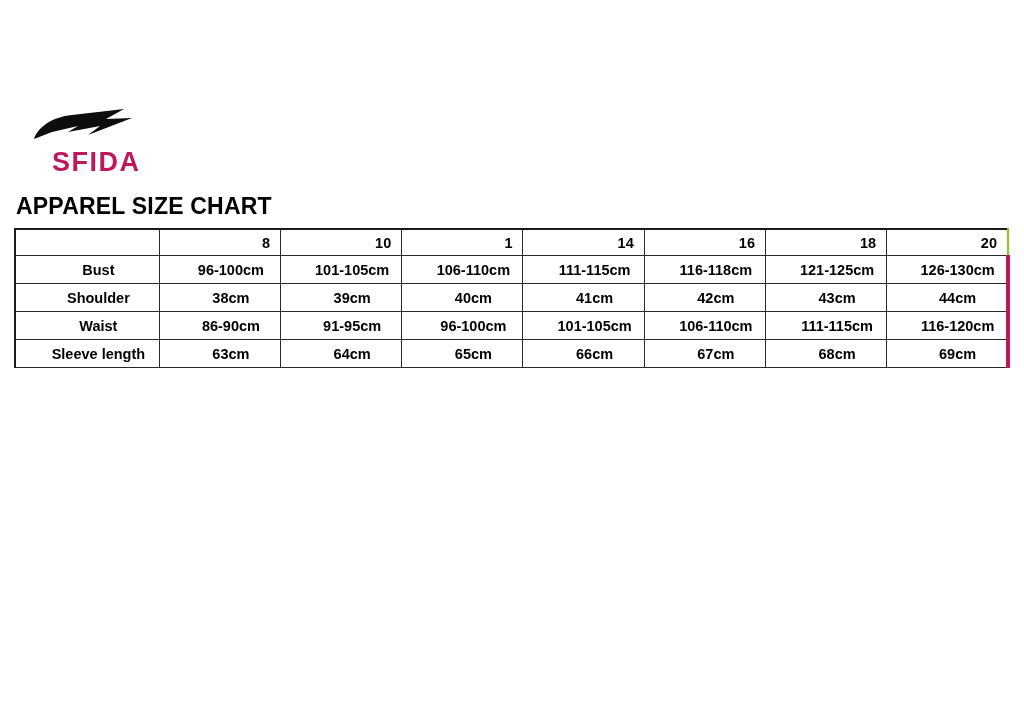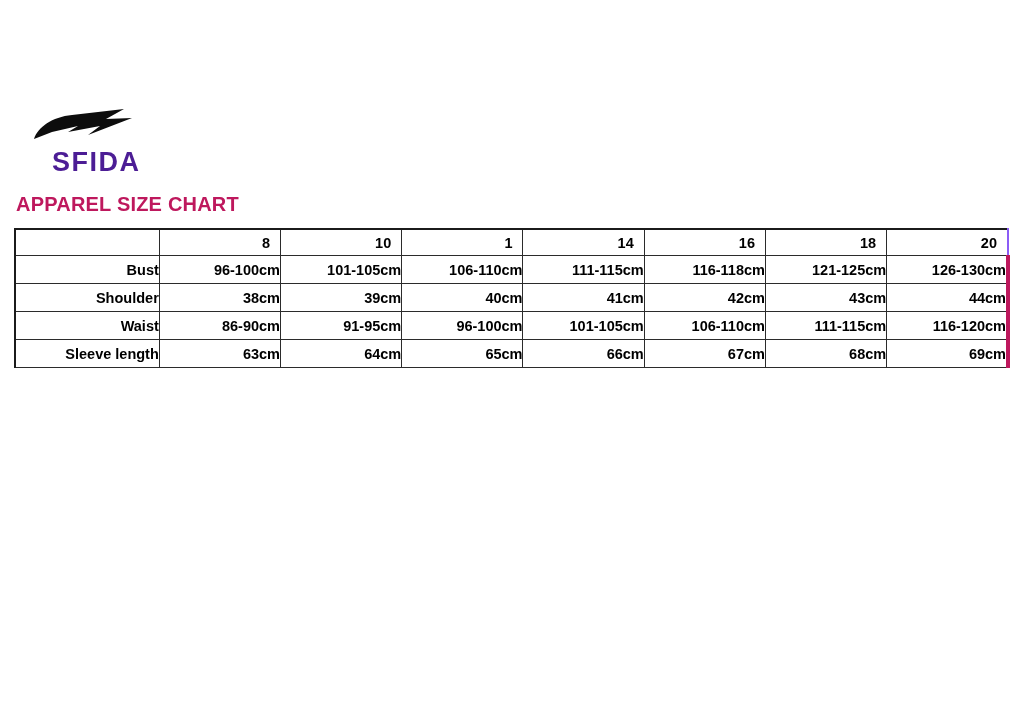--- a/index.html
+++ b/index.html
@@ -33,30 +33,30 @@
     display: block;
   }
   .logo-word {
     position: absolute;
     left: 24px;
     top: 42px;
     font-size: 27px;
     font-weight: bold;
     letter-spacing: 1.5px;
     font-family: "Liberation Sans", sans-serif;
-    color: #4c1d95;
+    color: #be185d;
   }
   .chart-title {
     position: absolute;
     left: 16px;
     top: 193px;
-    font-size: 20px;
+    font-size: 23px;
     font-weight: bold;
     letter-spacing: 0.2px;
-    color: #be185d;
+    color: #000000;
   }
   table.size-chart {
     position: absolute;
     left: 14px;
     top: 228px;
     width: 996px;
     border-collapse: collapse;
     font-size: 14.5px;
     font-weight: bold;
   }
@@ -71,24 +71,24 @@
     text-align: right;
     padding-right: 10px;
     font-weight: bold;
     height: 25px;
     border-top: 2px solid #1b1b1b;
   }
   table.size-chart thead th.corner {
     border-left: 2px solid #1b1b1b;
   }
   table.size-chart thead th.last {
-    border-right: 2px solid #8b5cf6;
+    border-right: 2px solid #84cc16;
   }
   table.size-chart tbody td {
-    text-align: right;
+    text-align: center;
     padding-left: 22px;
   }
   table.size-chart tbody td.rowlabel {
     border-left: 2px solid #1b1b1b;
   }
   table.size-chart tbody td.lastcol {
     border-right: 4px solid #be185d;
   }
   table.size-chart tbody tr.last-row td {
     border-bottom: 2px solid #1b1b1b;

